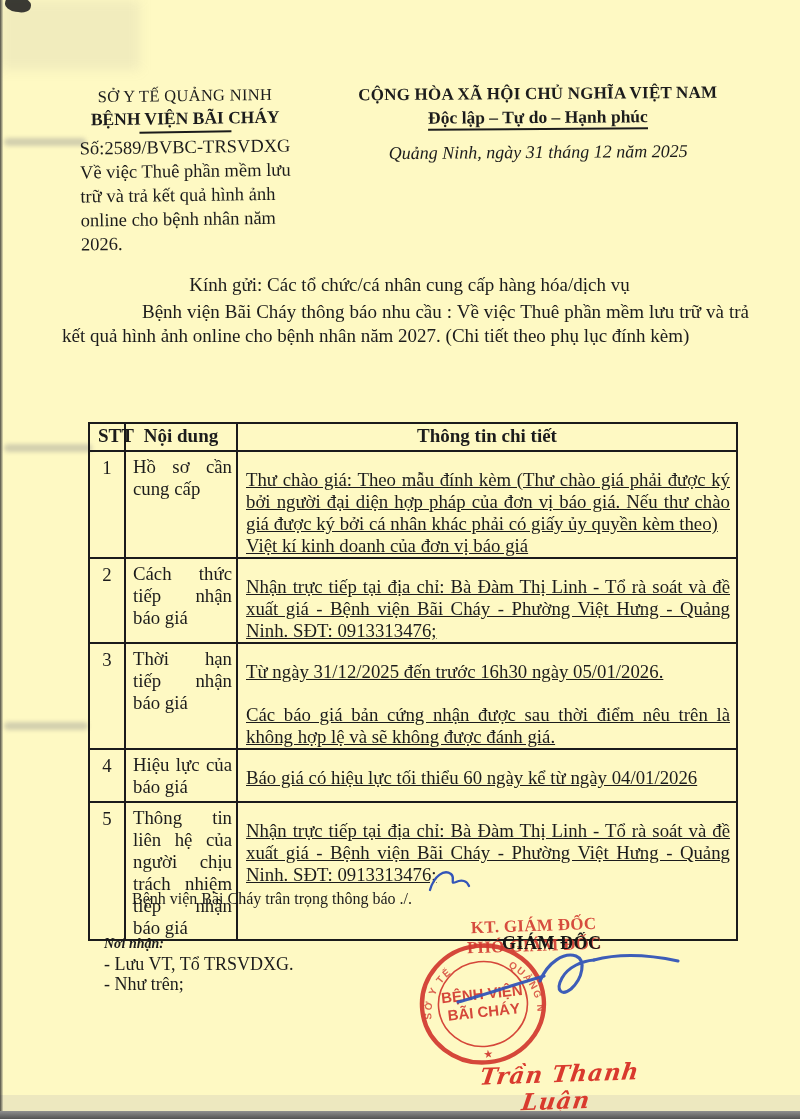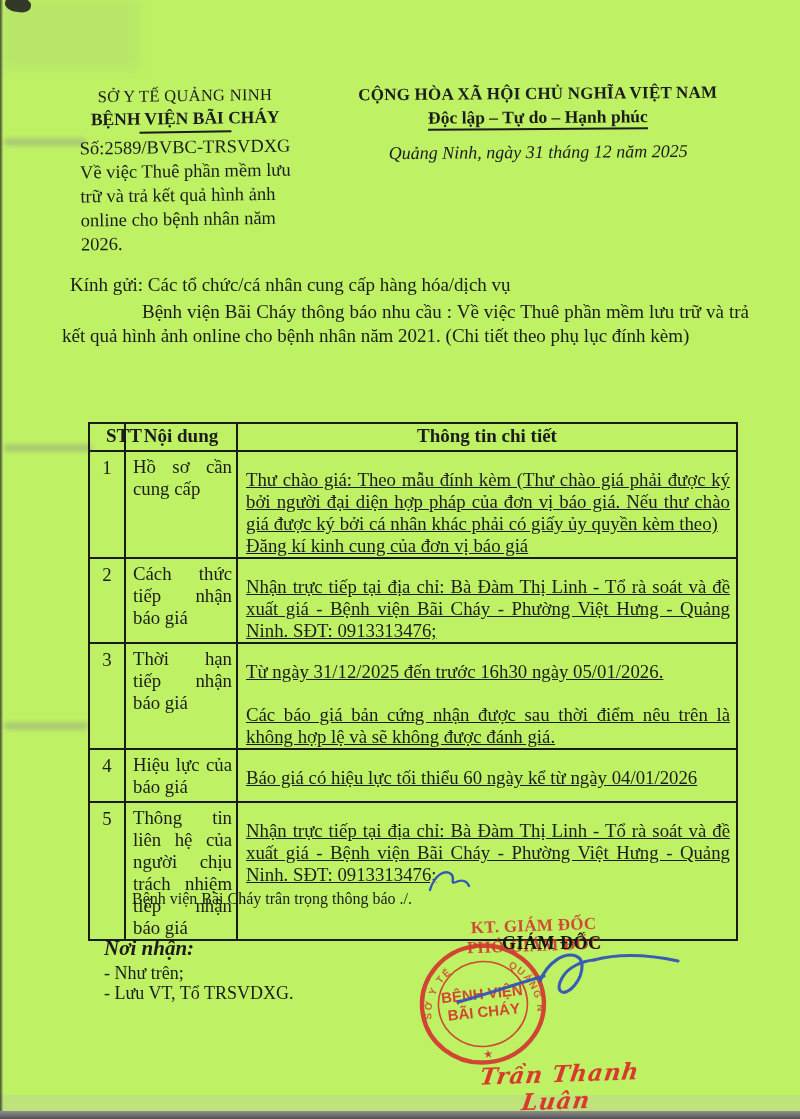--- a/index.html
+++ b/index.html
@@ -1,18 +1,18 @@
 <!DOCTYPE html>
 <html><head>
 <meta charset="utf-8">
 <style>
   html,body{margin:0;padding:0;background:#e9e9e9;}
   .page{
     position:relative;width:800px;height:1119px;margin:0 auto;
-    background:#bef264;overflow:hidden;
+    background:#fef9c3;overflow:hidden;
     font-family:"Liberation Serif",serif;color:#1c1c1c;
   }
   .abs{position:absolute;}
 
   
   .edge-left{left:0;top:0;width:3px;height:1119px;
     background:linear-gradient(to right,rgba(35,35,35,.8),rgba(120,120,120,.2));z-index:9;}
   .corner-blob{left:5px;top:-3px;width:26px;height:15px;background:#202020;
     border-radius:45%;transform:rotate(9deg);opacity:.88;z-index:9;}
   .bottom-bar{left:0;top:1111px;width:800px;height:8px;
@@ -30,43 +30,43 @@
   .doc-subject{font-size:18.5px;line-height:24px;margin-top:1px;}
 
   .hdr-right{left:338px;top:84px;width:400px;text-align:center;transform:rotate(-0.4deg);}
   .motto1{font-weight:bold;font-size:17px;letter-spacing:.2px;}
   .motto2{font-weight:bold;font-size:17.5px;margin-top:3px;}
   .motto2 span{border-bottom:2px solid #1c1c1c;padding-bottom:1px;}
   .dateline{font-style:italic;font-size:18px;margin-top:14px;}
 
   
   .body-text{left:62px;top:273px;width:687px;font-size:19px;line-height:24px;}
-  .salutation{text-align:left;margin:0;padding-left:8px;}
+  .salutation{text-align:center;margin:0;padding-left:8px;}
   .para{margin:3px 0 0;text-align:justify;text-indent:80px;}
 
   
   .quote-table{position:absolute;left:88px;top:422px;width:648px;
     border-collapse:collapse;table-layout:fixed;font-size:18.8px;line-height:22px;}
   .quote-table col.c1{width:36px;}
   .quote-table col.c2{width:112px;}
   .quote-table col.c3{width:500px;}
   .quote-table th,.quote-table td{border:2px solid #1b1b1b;vertical-align:top;}
-  .quote-table th{font-size:19px;padding:1px 16px 2px;text-align:center;height:23px;}
+  .quote-table th{font-size:19px;padding:1px 8px 2px;text-align:center;height:23px;}
   .cell-stt{text-align:center;padding-top:5px;}
   .cell-cat{padding:4px 4px 0 7px;text-align:justify;}
   .cell-det{padding:17px 6px 0 8px;text-align:justify;text-decoration:underline;}
   .cell-det p{margin:0;}
   .row-h1{height:93px;} .row-h2{height:69px;} .row-h3{height:90px;}
   .row-h4{height:53px;} .row-h5{height:118px;}
   .row-h3 .cell-det p + p{margin-top:21px;}
 
   
   .closing{left:124px;top:882px;font-size:16px;margin:8px;}
   .recipients{left:104px;top:936px;}
-  .recipients-label{font-weight:bold;font-style:italic;font-size:21px;margin-bottom:2px;}
+  .recipients-label{font-weight:bold;font-style:italic;font-size:14px;margin-bottom:2px;}
   .recipient{font-size:18px;line-height:20px;}
 
   .sig-red-title{left:448px;top:916px;width:172px;text-align:center;color:#d23a30;
     font-weight:bold;font-size:17px;line-height:19.5px;letter-spacing:.3px;
     transform:rotate(-2deg);opacity:.9;z-index:3;}
   .sig-black-title{left:502px;top:933px;font-weight:bold;font-size:18px;
     letter-spacing:.5px;z-index:4;color:#161616;}
   .stamp-svg{left:417px;top:941px;z-index:2;transform:rotate(-6deg);opacity:.93;}
   .sign-svg{left:452px;top:944px;z-index:5;}
   .penmark-svg{left:425px;top:866px;z-index:5;}
@@ -97,41 +97,41 @@
   </div>
 
   <div class="abs hdr-right">
     <div class="motto1">CỘNG HÒA XÃ HỘI CHỦ NGHĨA VIỆT NAM</div>
     <div class="motto2"><span>Độc lập – Tự do – Hạnh phúc</span></div>
     <div class="dateline">Quảng Ninh, ngày 31 tháng 12 năm 2025</div>
   </div>
 
   <div class="abs body-text">
     <p class="salutation">Kính gửi: Các tổ chức/cá nhân cung cấp hàng hóa/dịch vụ</p>
-    <p class="para">Bệnh viện Bãi Cháy thông báo nhu cầu : Về việc Thuê phần mềm lưu trữ và trả kết quả hình ảnh online cho bệnh nhân năm 2021. (Chi tiết theo phụ lục đính kèm)</p>
+    <p class="para">Bệnh viện Bãi Cháy thông báo nhu cầu : Về việc Thuê phần mềm lưu trữ và trả kết quả hình ảnh online cho bệnh nhân năm 2027. (Chi tiết theo phụ lục đính kèm)</p>
   </div>
 
   <table class="quote-table">
     <colgroup>
         <col class="c1">
         <col class="c2">
         <col class="c3">
       </colgroup>
     <tbody>
         <tr>
       <th>STT</th>
       <th>Nội dung</th>
       <th>Thông tin chi tiết</th>
     </tr>
     <tr class="row-h1">
       <td class="cell-stt">1</td>
       <td class="cell-cat">Hồ sơ cần cung cấp</td>
       <td class="cell-det">
         <p>Thư chào giá: Theo mẫu đính kèm (Thư chào giá phải được ký bởi người đại diện hợp pháp của đơn vị báo giá. Nếu thư chào giá được ký bởi cá nhân khác phải có giấy ủy quyền kèm theo)</p>
-        <p>Đăng kí kinh cung của đơn vị báo giá</p>
+        <p>Việt kí kinh doanh của đơn vị báo giá</p>
       </td>
     </tr>
     <tr class="row-h2">
       <td class="cell-stt">2</td>
       <td class="cell-cat">Cách thức tiếp nhận báo giá</td>
       <td class="cell-det">
         <p>Nhận trực tiếp tại địa chỉ: Bà Đàm Thị Linh - Tổ rà soát và đề xuất giá - Bệnh viện Bãi Cháy - Phường Việt Hưng - Quảng Ninh. SĐT: 0913313476;</p>
       </td>
     </tr>
     <tr class="row-h3">
@@ -159,22 +159,22 @@
   </tbody>
     </table>
 
   <p class="abs closing">Bệnh viện Bãi Cháy trân trọng thông báo ./.</p>
   <svg class="abs penmark-svg" width="48" height="30" viewBox="0 0 48 30">
     <path d="M 5,24 C 9,10 19,3 26,8 C 31,12 24,19 31,16 C 37,13 42,15 44,20" fill="none" stroke="#3355b8" stroke-width="2.3" stroke-linecap="round"></path>
   </svg>
 
   <div class="abs recipients">
     <div class="recipients-label">Nơi nhận:</div>
+    <div class="recipient">- Lưu VT, Tổ TRSVDXG.</div>
     <div class="recipient">- Như trên;</div>
-    <div class="recipient">- Lưu VT, Tổ TRSVDXG.</div>
   </div>
 
   <div class="abs sig-red-title">
     <div>KT. GIÁM ĐỐC</div>
     <div>PHÓ GIÁM ĐỐC</div>
   </div>
   <div class="abs sig-black-title">GIÁM ĐỐC</div>
 
   <svg class="abs stamp-svg" width="132" height="127" viewBox="0 0 132 127">
     <ellipse cx="66" cy="63" rx="61" ry="58.5" fill="none" stroke="#d23a30" stroke-width="4.4"></ellipse>

